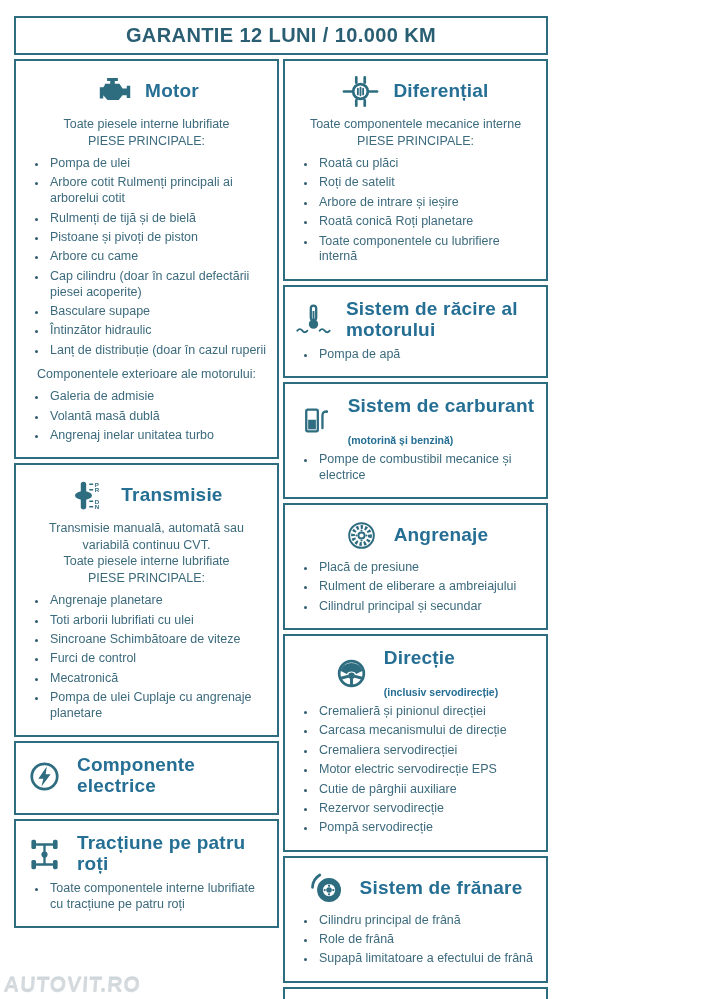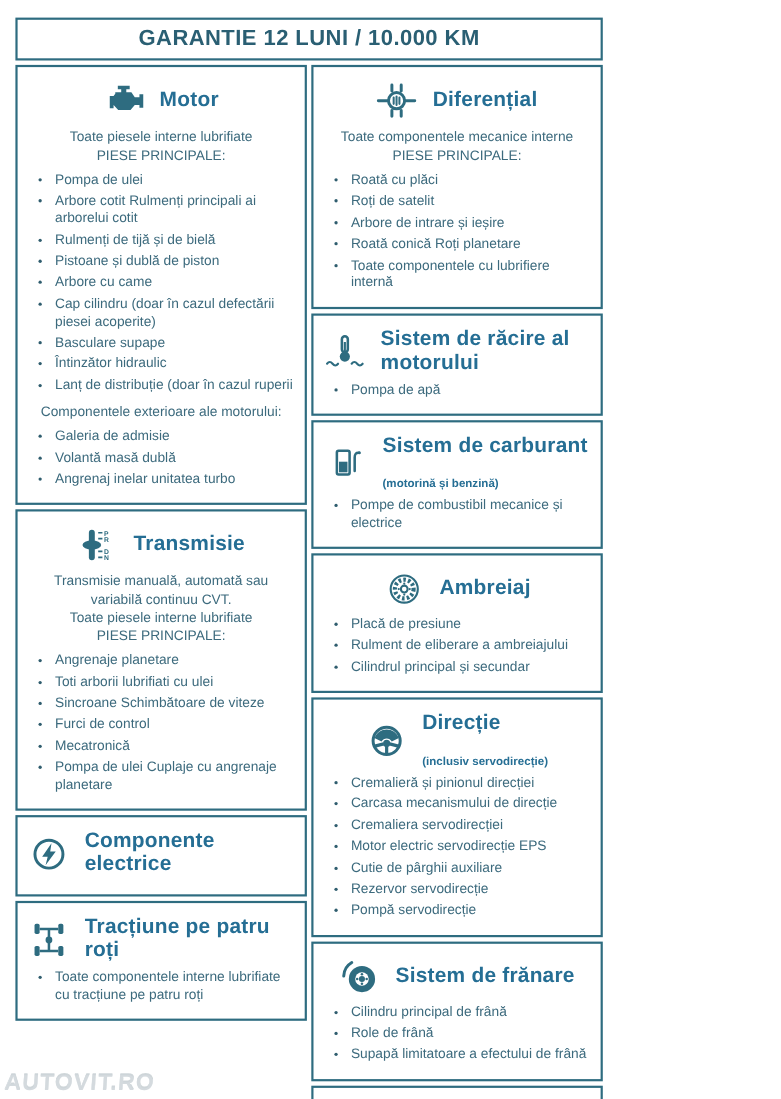--- a/index.html
+++ b/index.html
@@ -199,21 +199,21 @@
             </div>
           </div>
           <div class="blk center-blk">
             <p>Toate piesele interne lubrifiate</p>
             <p>PIESE PRINCIPALE:</p>
           </div>
           <ul class="blk bullets">
             <li>Pompa de ulei</li>
             <li>Arbore cotit Rulmenți principali ai arborelui cotit</li>
             <li>Rulmenți de tijă și de bielă</li>
-            <li>Pistoane și dublă de piston</li>
+            <li>Pistoane și pivoți de piston</li>
             <li>Arbore cu came</li>
             <li>Cap cilindru (doar în cazul defectării piesei acoperite)</li>
             <li>Basculare supape</li>
             <li>Întinzător hidraulic</li>
             <li>Lanț de distribuție (doar în cazul ruperii</li>
           </ul>
           <div class="blk center-blk">
             <p>Componentele exterioare ale motorului:</p>
           </div>
           <ul class="blk bullets">
@@ -331,21 +331,21 @@
           </ul>
         </section>
         <section class="box">
           <div class="head">
             <span class="icon">
               <svg viewBox="0 0 48 48">
                 <use href="#sym-clutch"></use>
               </svg>
             </span>
             <div class="titles">
-              <div class="title">Ambreiaj</div>
+              <div class="title">Angrenaje</div>
             </div>
           </div>
           <ul class="blk bullets">
             <li>Placă de presiune</li>
             <li>Rulment de eliberare a ambreiajului</li>
             <li>Cilindrul principal și secundar</li>
           </ul>
         </section>
         <section class="box">
           <div class="head">

